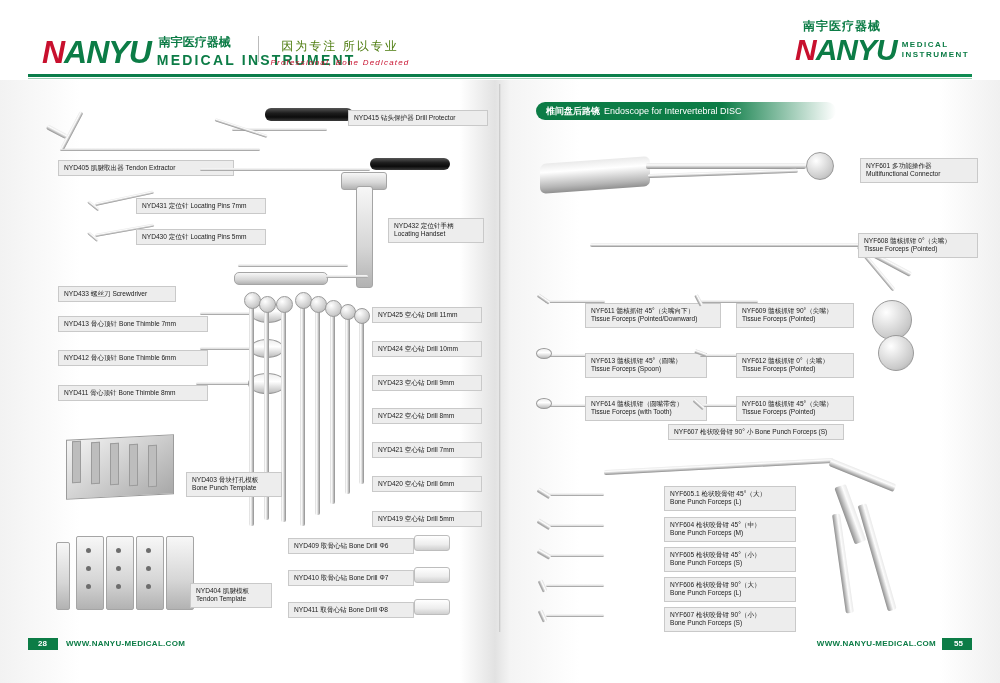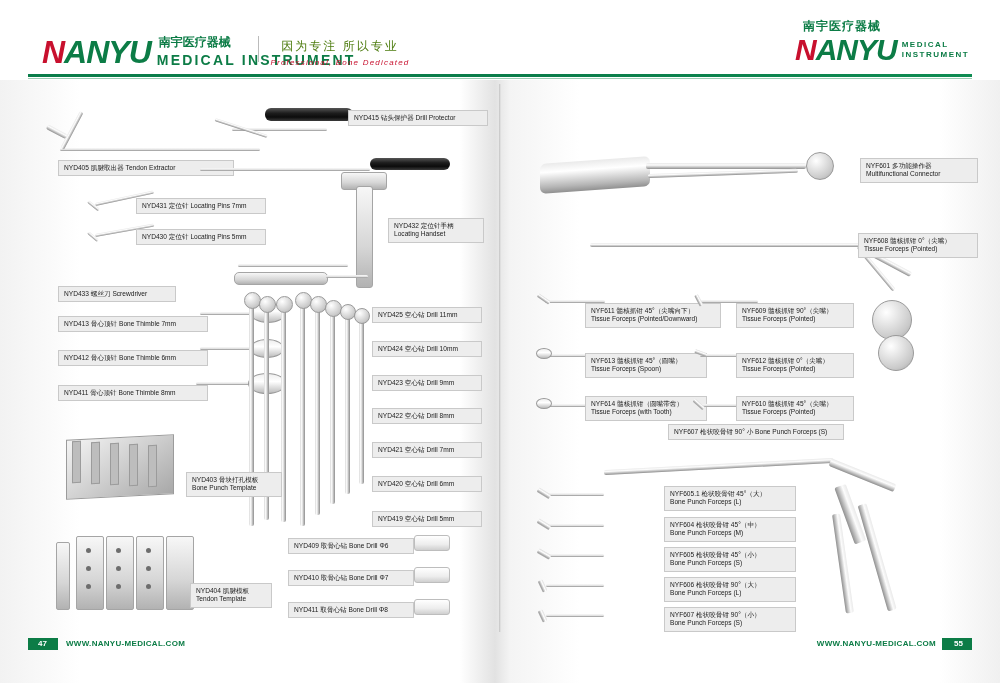--- a/index.html
+++ b/index.html
@@ -344,20 +344,23 @@
   <div class="lbl" style="left:288px;top:570px;width:126px;">
     <span>NYD410</span> <span>取骨心钻</span> <span>Bone Drill  Φ7</span>
   </div>
 
   <div class="shaft" style="left:288px;top:604px;width:128px;height:5px;"></div>
   <div class="white-tip" style="left:414px;top:599px;width:34px;height:14px;"></div>
   <div class="lbl" style="left:288px;top:602px;width:126px;">
     <span>NYD411</span> <span>取骨心钻</span> <span>Bone Drill  Φ8</span>
   </div>
 
+  <div class="sect-title">
+    <span class="cn">椎间盘后路镜</span><span class="en">Endoscope for Intervertebral DISC</span>
+  </div>
 
   <div class="endo-body" style="left:540px;top:160px;width:110px;height:30px;transform:skewY(-4deg);border-radius:6px;"></div>
   <div class="shaft" style="left:646px;top:163px;width:160px;height:6px;"></div>
   <div class="shaft rot" style="left:648px;top:174px;width:150px;height:4px;transform:rotate(-2deg);"></div>
   <div class="ring" style="left:806px;top:152px;width:26px;height:26px;"></div>
   <div class="lbl" style="left:860px;top:158px;width:118px;">
     <span>NYF601</span> <span>多功能操作器</span>
     <span class="l2">Multifunctional Connector</span>
   </div>
 
@@ -453,21 +456,21 @@
 
   <div class="shaft" style="left:546px;top:614px;width:58px;height:3px;"></div>
   <div class="tip rot" style="left:540px;top:608px;width:12px;height:5px;transform:rotate(65deg);"></div>
   <div class="lbl" style="left:664px;top:607px;width:132px;">
     <span>NYF607</span> <span>枪状咬骨钳 90°（小）</span>
     <span class="l2">Bone Punch Forceps (S)</span>
   </div>
 
   <div class="footer-left">
     <div class="fbar"></div>
-    <div class="fnum">47</div>
+    <div class="fnum">28</div>
     <div class="furl">WWW.NANYU-MEDICAL.COM</div>
   </div>
   <div class="footer-right">
     <div class="fbar"></div>
     <div class="fnum">55</div>
     <div class="furl">WWW.NANYU-MEDICAL.COM</div>
   </div>
 
 </div>
 

